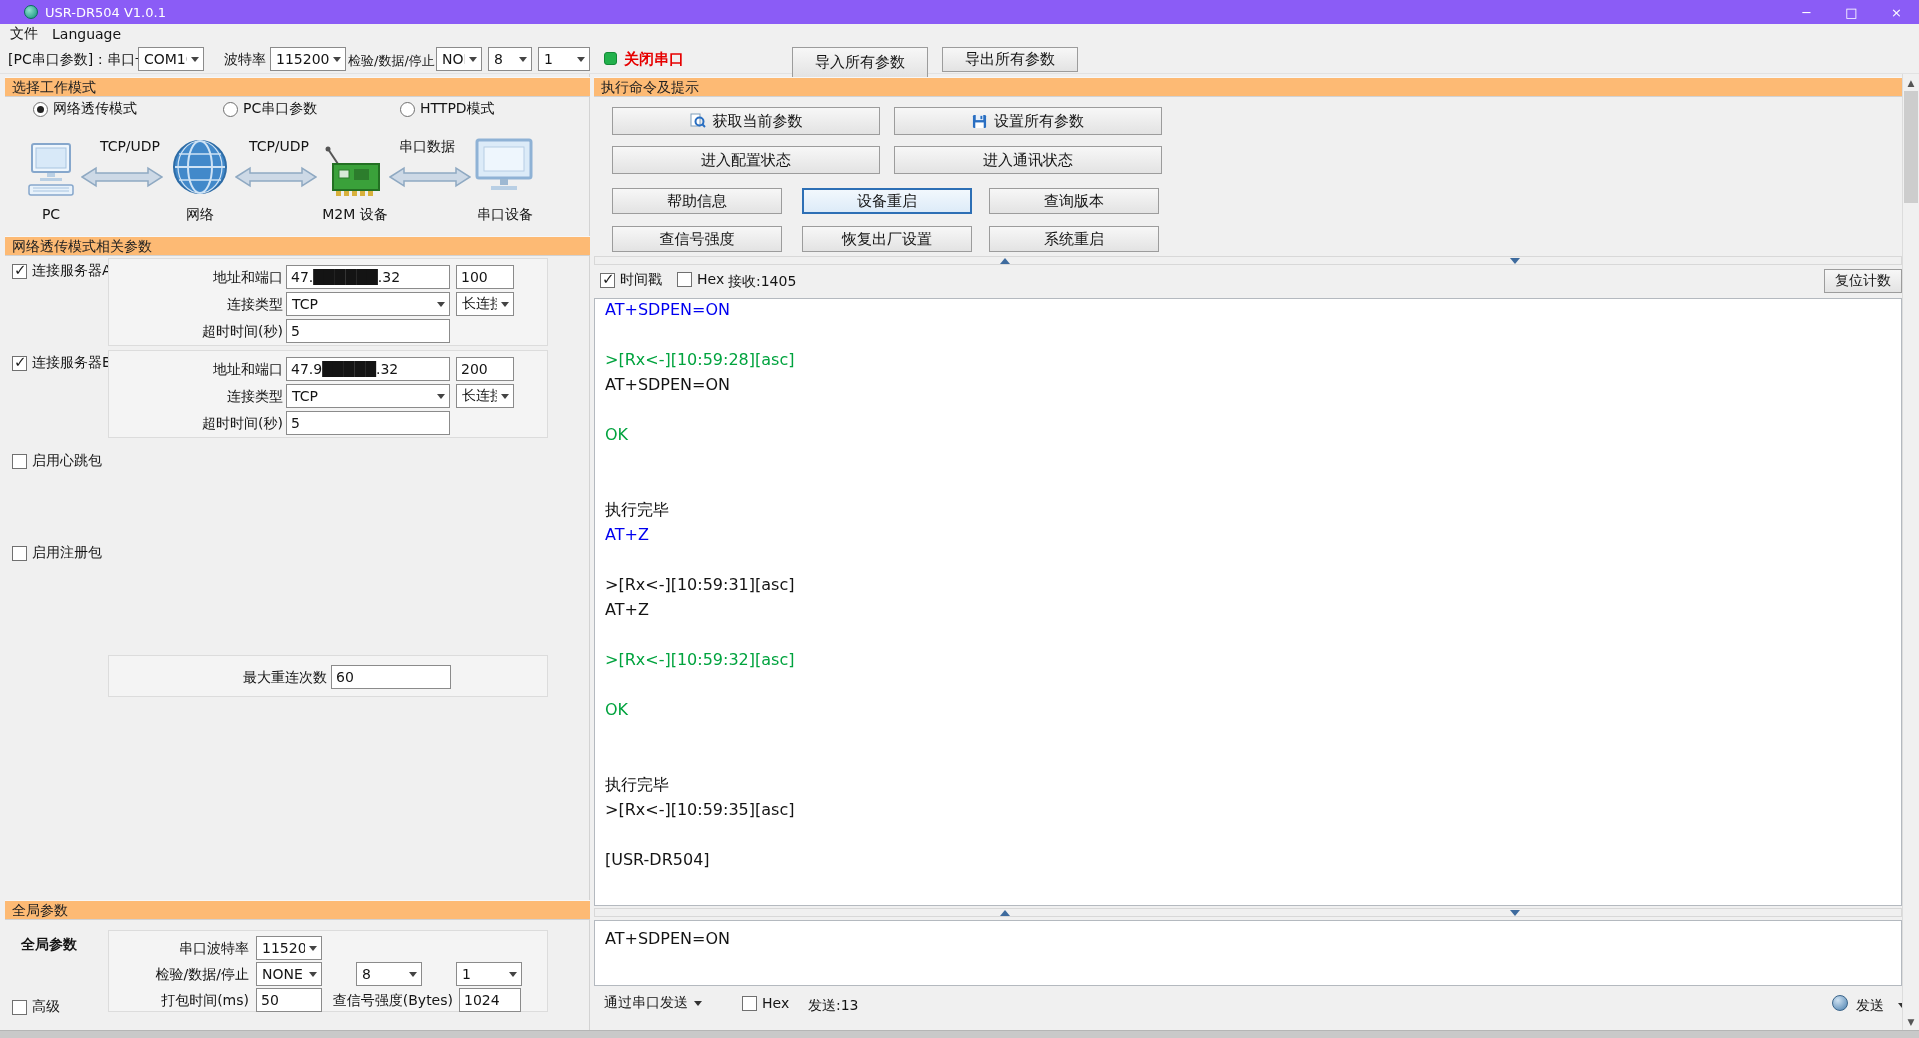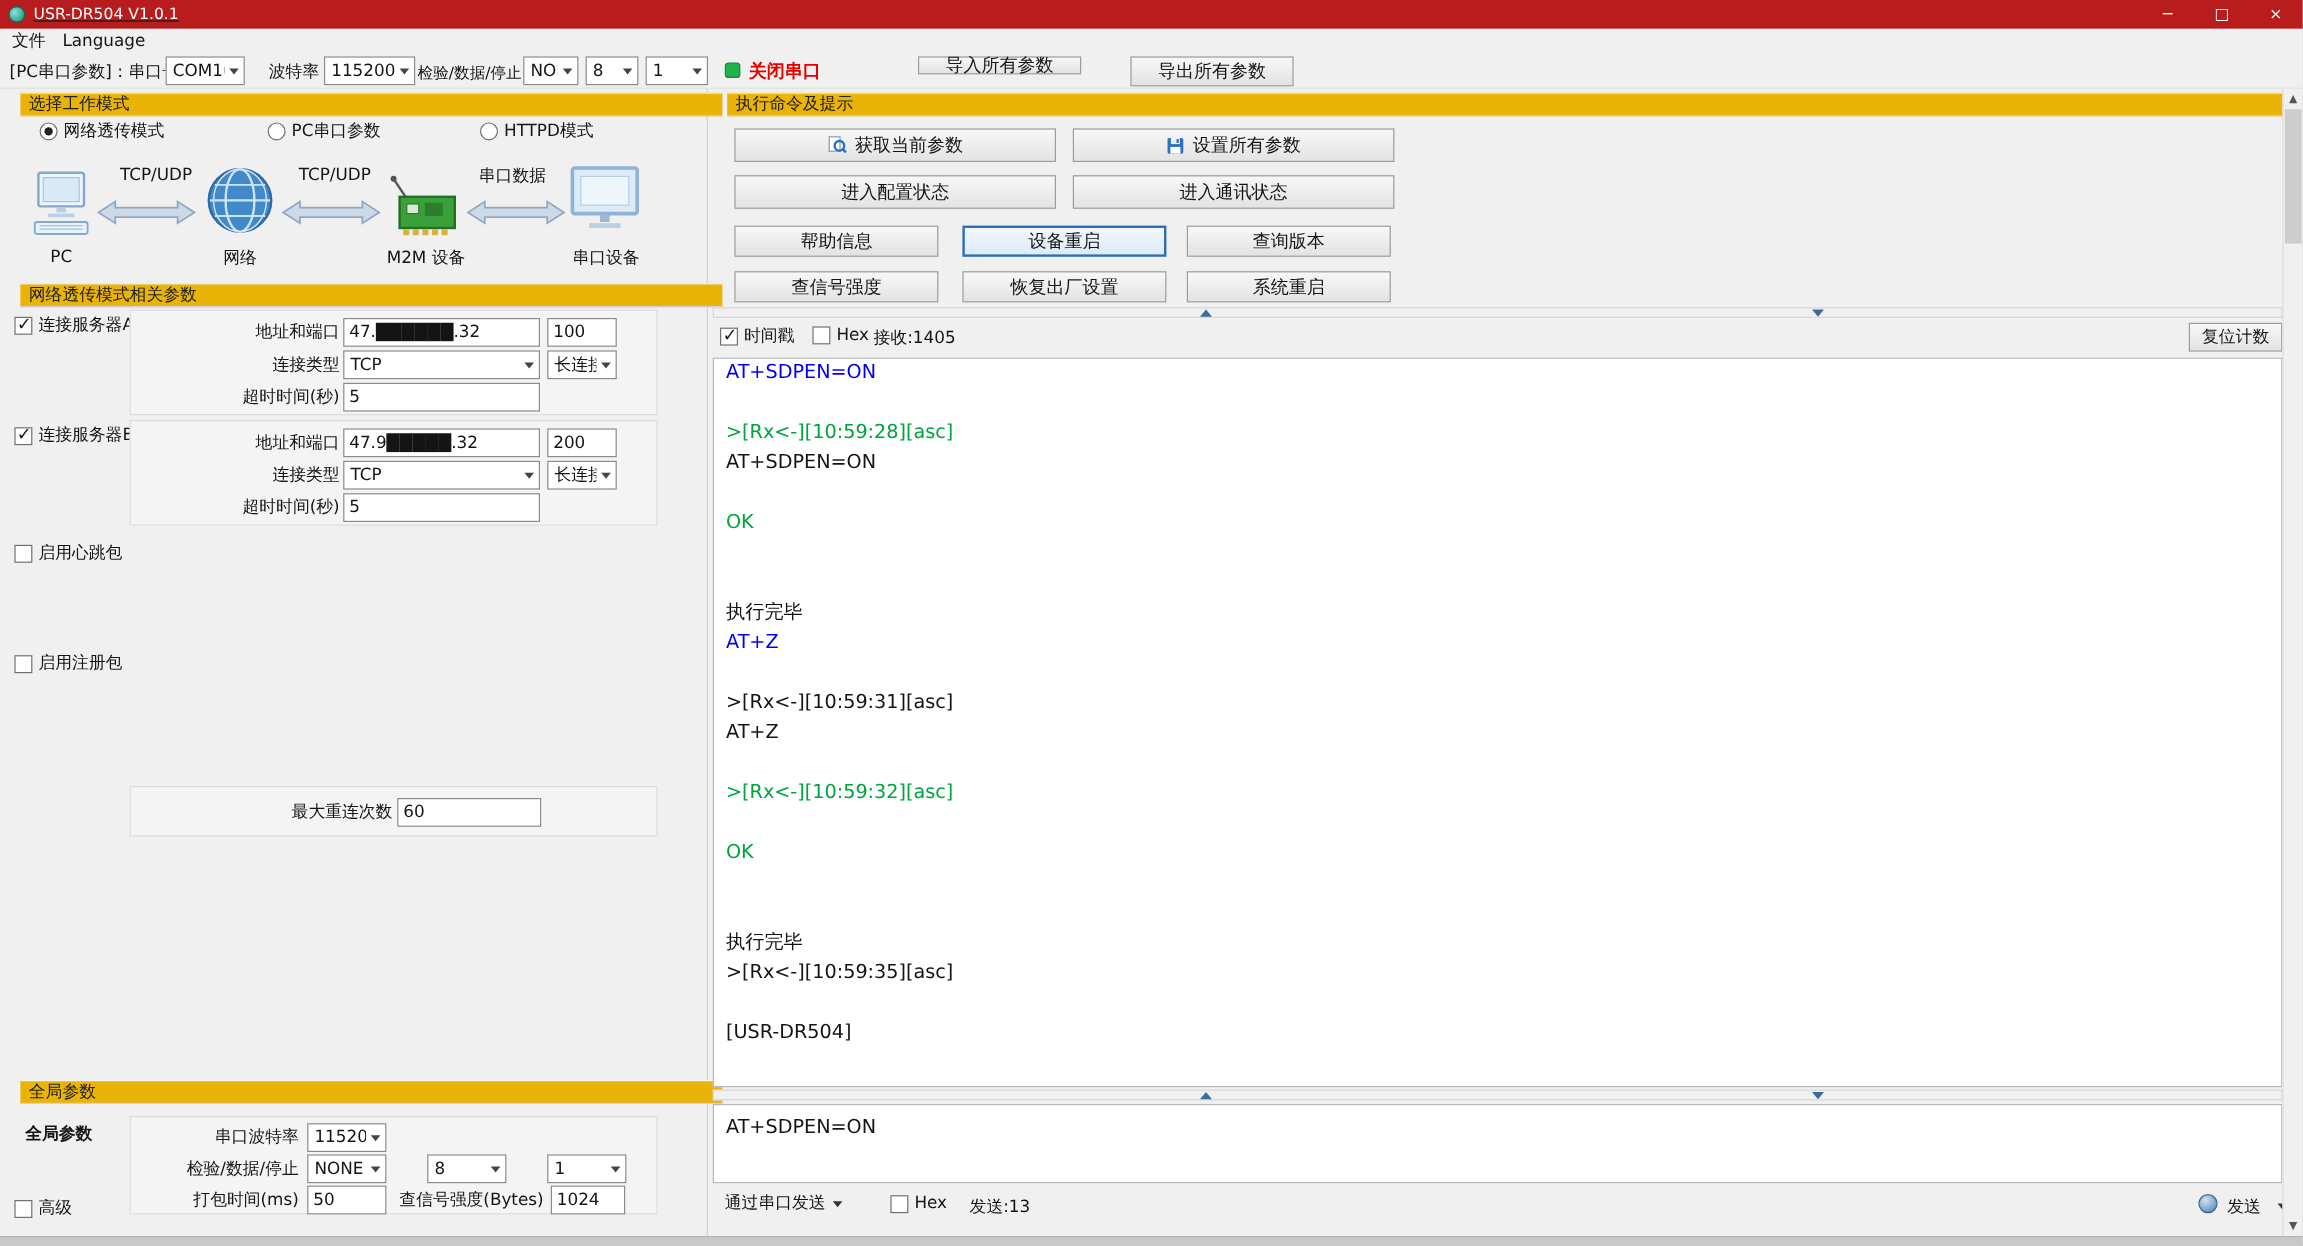--- a/index.html
+++ b/index.html
@@ -6,21 +6,21 @@
   html, body { overflow: hidden; }
   body {
     width: 1919px; height: 1038px;
     background: #555;
     font-family: "DejaVu Sans", "Liberation Sans", sans-serif;
     font-size: 14px; color: #141414;
   }
   .app { position: absolute; left:0; top:0; width:1919px; height:1038px; background:#f0f0f0; overflow:hidden; }
 
   
-  .titlebar { position:absolute; left:0; top:0; width:100%; height:24px; background:#b91c1c; display:flex; align-items:center; padding-left:7px;text-decoration:underline; }
+  .titlebar { position:absolute; left:0; top:0; width:100%; height:24px; background:#8b5cf6; display:flex; align-items:center; padding-left:24px; }
   .app-icon { width:14px; height:14px; border-radius:50%; background:radial-gradient(circle at 35% 35%, #8fe0d0, #0c8f78); border:1px solid #0a6e5c; margin-right:7px; flex:none; }
   .win-title { color:#fff; font-size:13px; }
   .win-btns { position:absolute; right:0; top:0; height:24px; display:flex; }
   .win-btn { width:45px; height:24px; display:flex; align-items:center; justify-content:center; color:#fff; font-size:13px; }
 
   
   .menubar { position:absolute; left:0; top:24px; width:100%; height:20px; background:#f0f0f0; display:flex; align-items:center; padding-left:10px; gap:14px; }
   .menu-item { font-size:14px; color:#141414; }
   .toolbar { position:absolute; left:0; top:44px; width:100%; height:30px; background:#f0f0f0; border-bottom:1px solid #e2e2e2; }
   .t-lbl { position:absolute; top:7px; font-size:14px; white-space:nowrap; }
@@ -31,21 +31,21 @@
   .combo .cv { flex:1; padding-left:5px; overflow:hidden; white-space:nowrap; }
   .combo .ca { width:16px; height:100%; display:flex; align-items:center; justify-content:center; flex:none; }
   .combo .ca i { width:0; height:0; border-left:4px solid transparent; border-right:4px solid transparent; border-top:5px solid #444; }
   .tb { position:absolute; background:#fff; border:1px solid #8b8b8b; height:24px; font-size:14px; padding:0 4px; font-family:inherit; color:#141414; }
   .cb { width:15px; height:15px; background:#fff; border:1px solid #707070; display:inline-block; position:relative; flex:none; }
   .cb.checked::after { content:"✓"; position:absolute; left:1px; top:-4px; font-size:15px; font-weight:bold; color:#1a1a1a; }
   .radio { width:15px; height:15px; background:#fff; border:1px solid #707070; border-radius:50%; display:inline-block; position:relative; }
   .radio.selected::after { content:""; position:absolute; left:3px; top:3px; width:7px; height:7px; border-radius:50%; background:#222; }
   .btn { background:linear-gradient(#f7f7f7,#e3e3e3); border:1px solid #9c9c9c; font-size:15px; color:#141414; display:flex; align-items:center; justify-content:center; gap:7px; font-family:inherit; position:absolute; }
   .btn.focused { border:2px solid #2d6fb5; background:linear-gradient(#f2f8fd,#ddeBF8); }
-  .sec-hdr { position:absolute; left:12px; height:20px; background:#eab308; border-top:1px solid #f7f7f7; border-bottom:1px solid #d2d2d2; line-height:19px; padding-left:7px; font-size:14px; color:#222; }
+  .sec-hdr { position:absolute; left:0; height:20px; background:#fdba74; border-top:1px solid #f7f7f7; border-bottom:1px solid #d2d2d2; line-height:19px; padding-left:7px; font-size:14px; color:#222; }
   .ipanel { position:absolute; background:#f4f4f4; border:1px solid #dcdcdc; }
   .frow { position:absolute; left:0; width:100%; height:24px; }
   .flabel { position:absolute; left:0; top:0; text-align:right; line-height:24px; font-size:14px; white-space:nowrap; }
   .cbrow { position:absolute; display:flex; align-items:center; gap:5px; }
   .cb-label { font-size:14px; white-space:nowrap; }
 
   
   .left-panel { position:absolute; left:5px; top:74px; width:585px; bottom:8px; border-right:1px solid #d3d3d3; }
   .node-label, .link-label { position:absolute; text-align:center; font-size:14px; color:#141414; }
   .diag-node { position:absolute; }
@@ -132,21 +132,21 @@
         </span>
     </div>
     <div class="combo" style="left:538px; top:3px; width:52px">
       <span class="cv">1</span>
         <span class="ca">
           <i></i>
         </span>
     </div>
     <span class="port-led" style="left:604px; top:8px"></span>
     <span class="close-port" style="left:624px; top:6px">关闭串口</span>
-    <button class="btn" style="left:765px; top:3px; width:136px; height:15px">导入所有参数</button>
+    <button class="btn" style="left:792px; top:3px; width:136px; height:31px">导入所有参数</button>
     <button class="btn" style="left:942px; top:3px; width:136px; height:25px">导出所有参数</button>
   </div>
 
   <div class="left-panel">
 
     <div class="sec-hdr" style="top:3px; width:585px">选择工作模式</div>
 
     <div class="cbrow" style="left:28px; top:26px">
       <span class="radio selected"></span>
       <span class="cb-label">网络透传模式</span>

